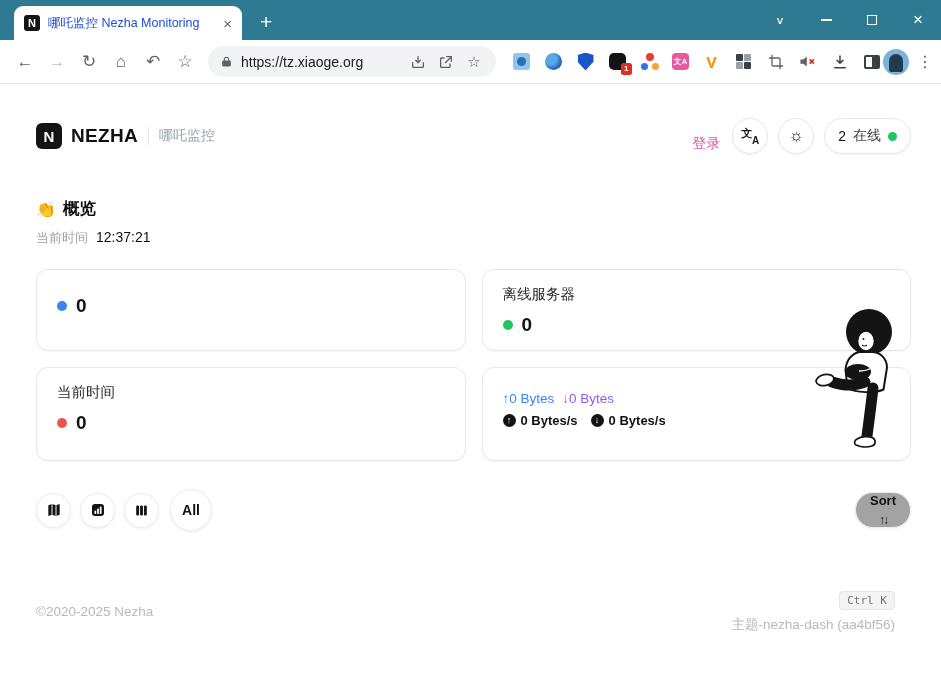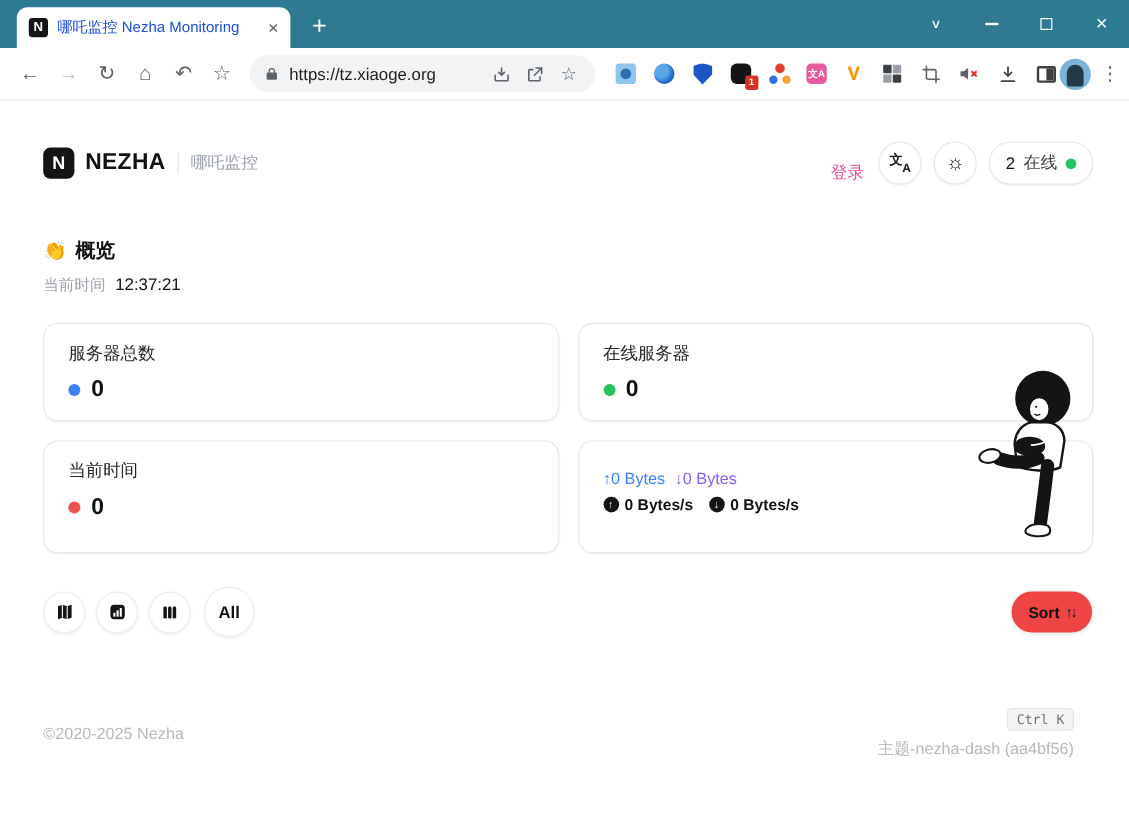--- a/index.html
+++ b/index.html
@@ -102,22 +102,22 @@
   .spd-ic { width:13px; height:13px; border-radius:50%; background:#141414; color:#fff; font-size:9px; font-weight:700;
       display:inline-flex; align-items:center; justify-content:center; line-height:1; }
   .spd-gap { width:3px; }
 
   .illustration { position:absolute; right:28px; top:224px; pointer-events:none; }
 
   .filter-row { display:flex; align-items:center; margin:28px 30px 0 36px; gap:9px; }
   .filter-btn { width:35px; height:35px; border-radius:50%; background:#fff; border:1px solid #ededef;
       box-shadow:0 1px 3px rgba(0,0,0,.07); display:flex; align-items:center; justify-content:center; cursor:pointer; }
   .filter-btn.all { width:42px; height:42px; font-size:14px; font-weight:700; color:#111; margin-left:2px; }
-  .sort-btn { margin-left:auto; height:36px; border-radius:18px; background:#ef4444; border:1px solid #ededef;
-      box-shadow:0 1px 3px rgba(0,0,0,.07); display:flex; align-items:center; padding:0 14px; gap:5px; cursor:pointer; }
+  .sort-btn { margin-left:auto; height:36px; border-radius:18px; background:#a3a3a3; border:1px solid #ededef;
+      box-shadow:0 1px 3px rgba(0,0,0,.07); display:flex; align-items:center; padding:0 14px; gap:5px; cursor:pointer;flex-direction:column; }
   .sort-label { font-size:13px; font-weight:700; color:#111; }
   .sort-arrows { font-size:12px; color:#18181b; letter-spacing:-2px; }
 
   .page-footer { position:absolute; left:36px; right:46px; top:520px; }
   .copyright { font-size:13.5px; color:#b8b8bd; }
   .footer-right { position:absolute; right:0; top:-14px; text-align:right; }
   .kbd { display:inline-block; font-family:"DejaVu Sans Mono","Liberation Mono",monospace; font-size:11px; color:#71717a;
       background:#f4f4f5; border:1px solid #e4e4e7; border-radius:4px; padding:2px 7px; }
   .theme-info { margin-top:6px; font-size:13.5px; color:#b8b8bd; }
 </style>
@@ -268,28 +268,27 @@
       <span class="ov-title">概览</span>
     </div>
     <div class="ov-time-row">
       <span class="ov-time-label">当前时间</span>
       <span class="ov-time-value">12:37:21</span>
     </div>
   </div>
 
   <div class="cards">
     <div class="card">
-      <div class="card-title">服务器总数</div>
       <div class="card-value-row">
         <span class="dot dot-blue"></span>
         <span class="card-value">0</span>
       </div>
     </div>
     <div class="card">
-      <div class="card-title">在线服务器</div>
+      <div class="card-title">离线服务器</div>
       <div class="card-value-row">
         <span class="dot dot-green"></span>
         <span class="card-value">0</span>
       </div>
     </div>
     <div class="card">
       <div class="card-title">当前时间</div>
       <div class="card-value-row">
         <span class="dot dot-red"></span>
         <span class="card-value">0</span>

